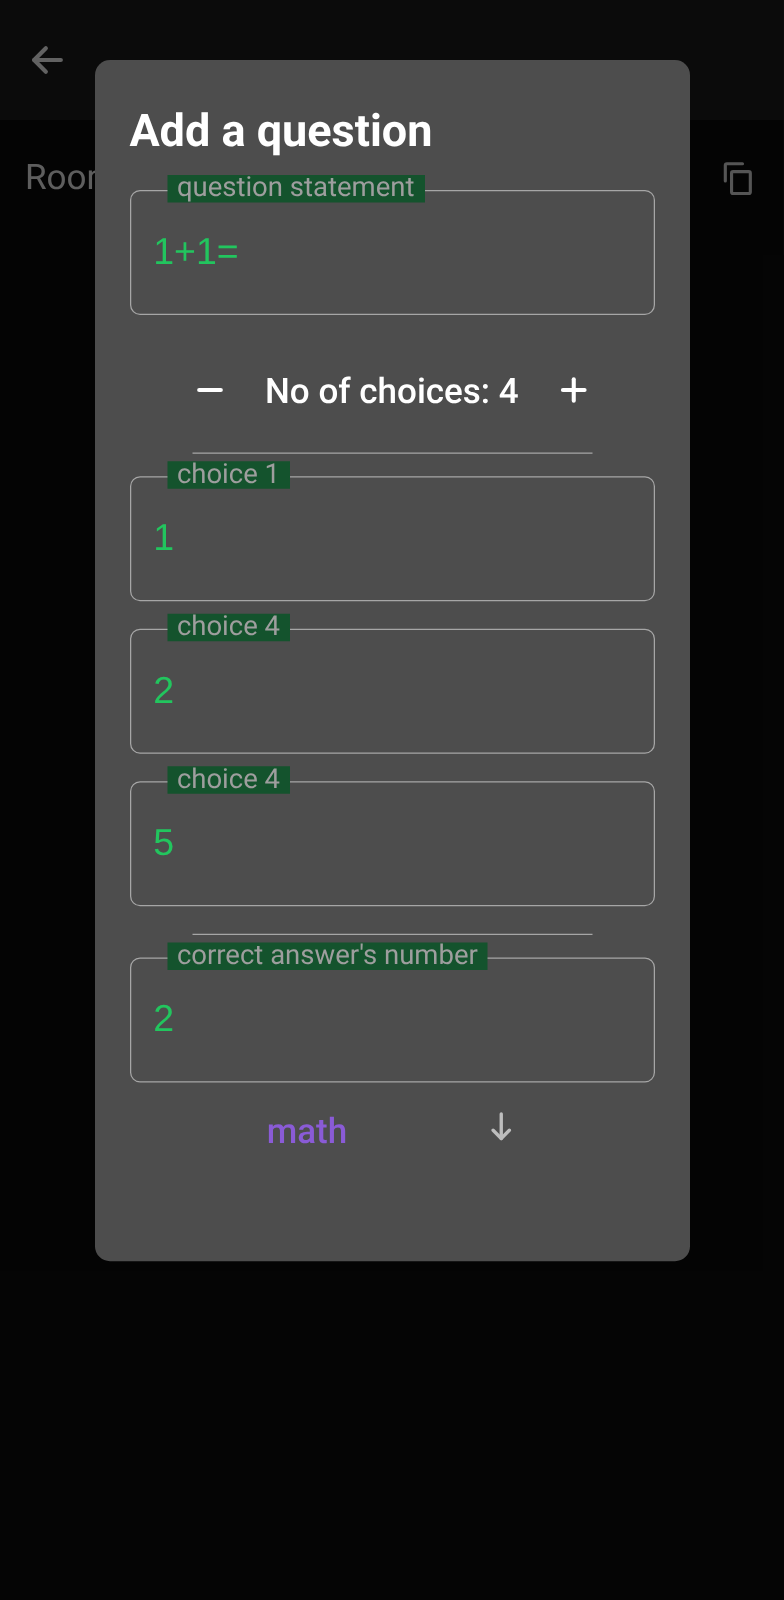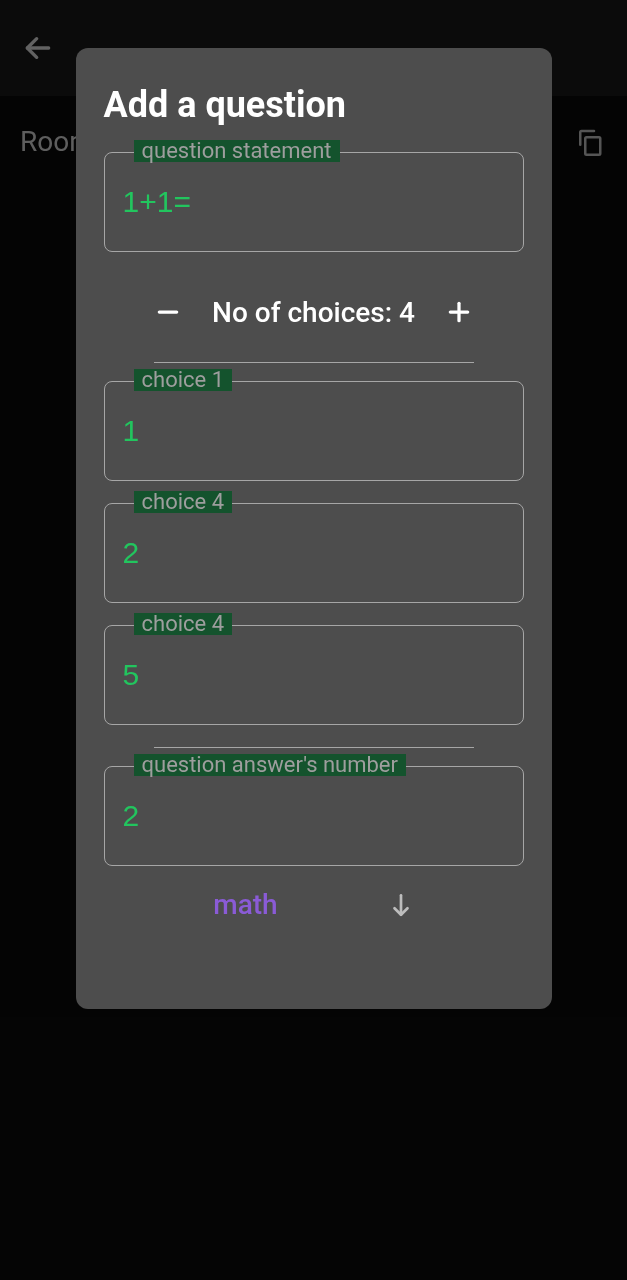--- a/index.html
+++ b/index.html
@@ -64,21 +64,20 @@
     }
     .icon-btn { width: 40px; height: 40px; display:flex; align-items:center; justify-content:center; color:#fff; }
     .choices-label { font-size: 28px; font-weight: 500; color:#fff; }
 
     .divider-thin { border: none; border-top: 1px solid #a6a6a6; width: 320px; margin: 0 auto 6px auto; }
 
     .choice-field { margin-top: 18px; }
 
     .category-row {
       display: flex;
-      align-items: center;
       justify-content: center;
       gap: 110px;
       margin: 18px 0 60px 0;
     }
     .category-label { color: #8a5bd6; font-size: 28px; font-weight: 500; }
     .arrow-down { color: #bdbdbd; }
 
     .actions { display: flex; justify-content: flex-end; gap: 48px; padding-right: 10px; }
     .text-btn { color: #1e88e5; font-size: 30px; font-weight: 600; background: none; border: none; cursor: pointer; }
 
@@ -144,21 +143,21 @@
       <input type="text" value="2" style="">
     </div>
     <div class="field choice-field">
       <span class="floating-label">choice 4</span>
       <input type="text" value="5" style="">
     </div>
 
     <hr class="divider-thin">
 
     <div class="field choice-field">
-      <span class="floating-label">question answer's number</span>
+      <span class="floating-label">correct answer's number</span>
       <input type="text" value="2" style="">
     </div>
 
     <div class="category-row">
       <span class="category-label">math</span>
       <span class="arrow-down">
         <svg width="26" height="26" viewBox="0 0 24 24" fill="none" stroke="currentColor" stroke-width="2.5" stroke-linecap="round" stroke-linejoin="round">
             <line x1="12" y1="3" x2="12" y2="21"></line>
             <polyline points="6 15 12 21 18 15"></polyline>
           </svg>

